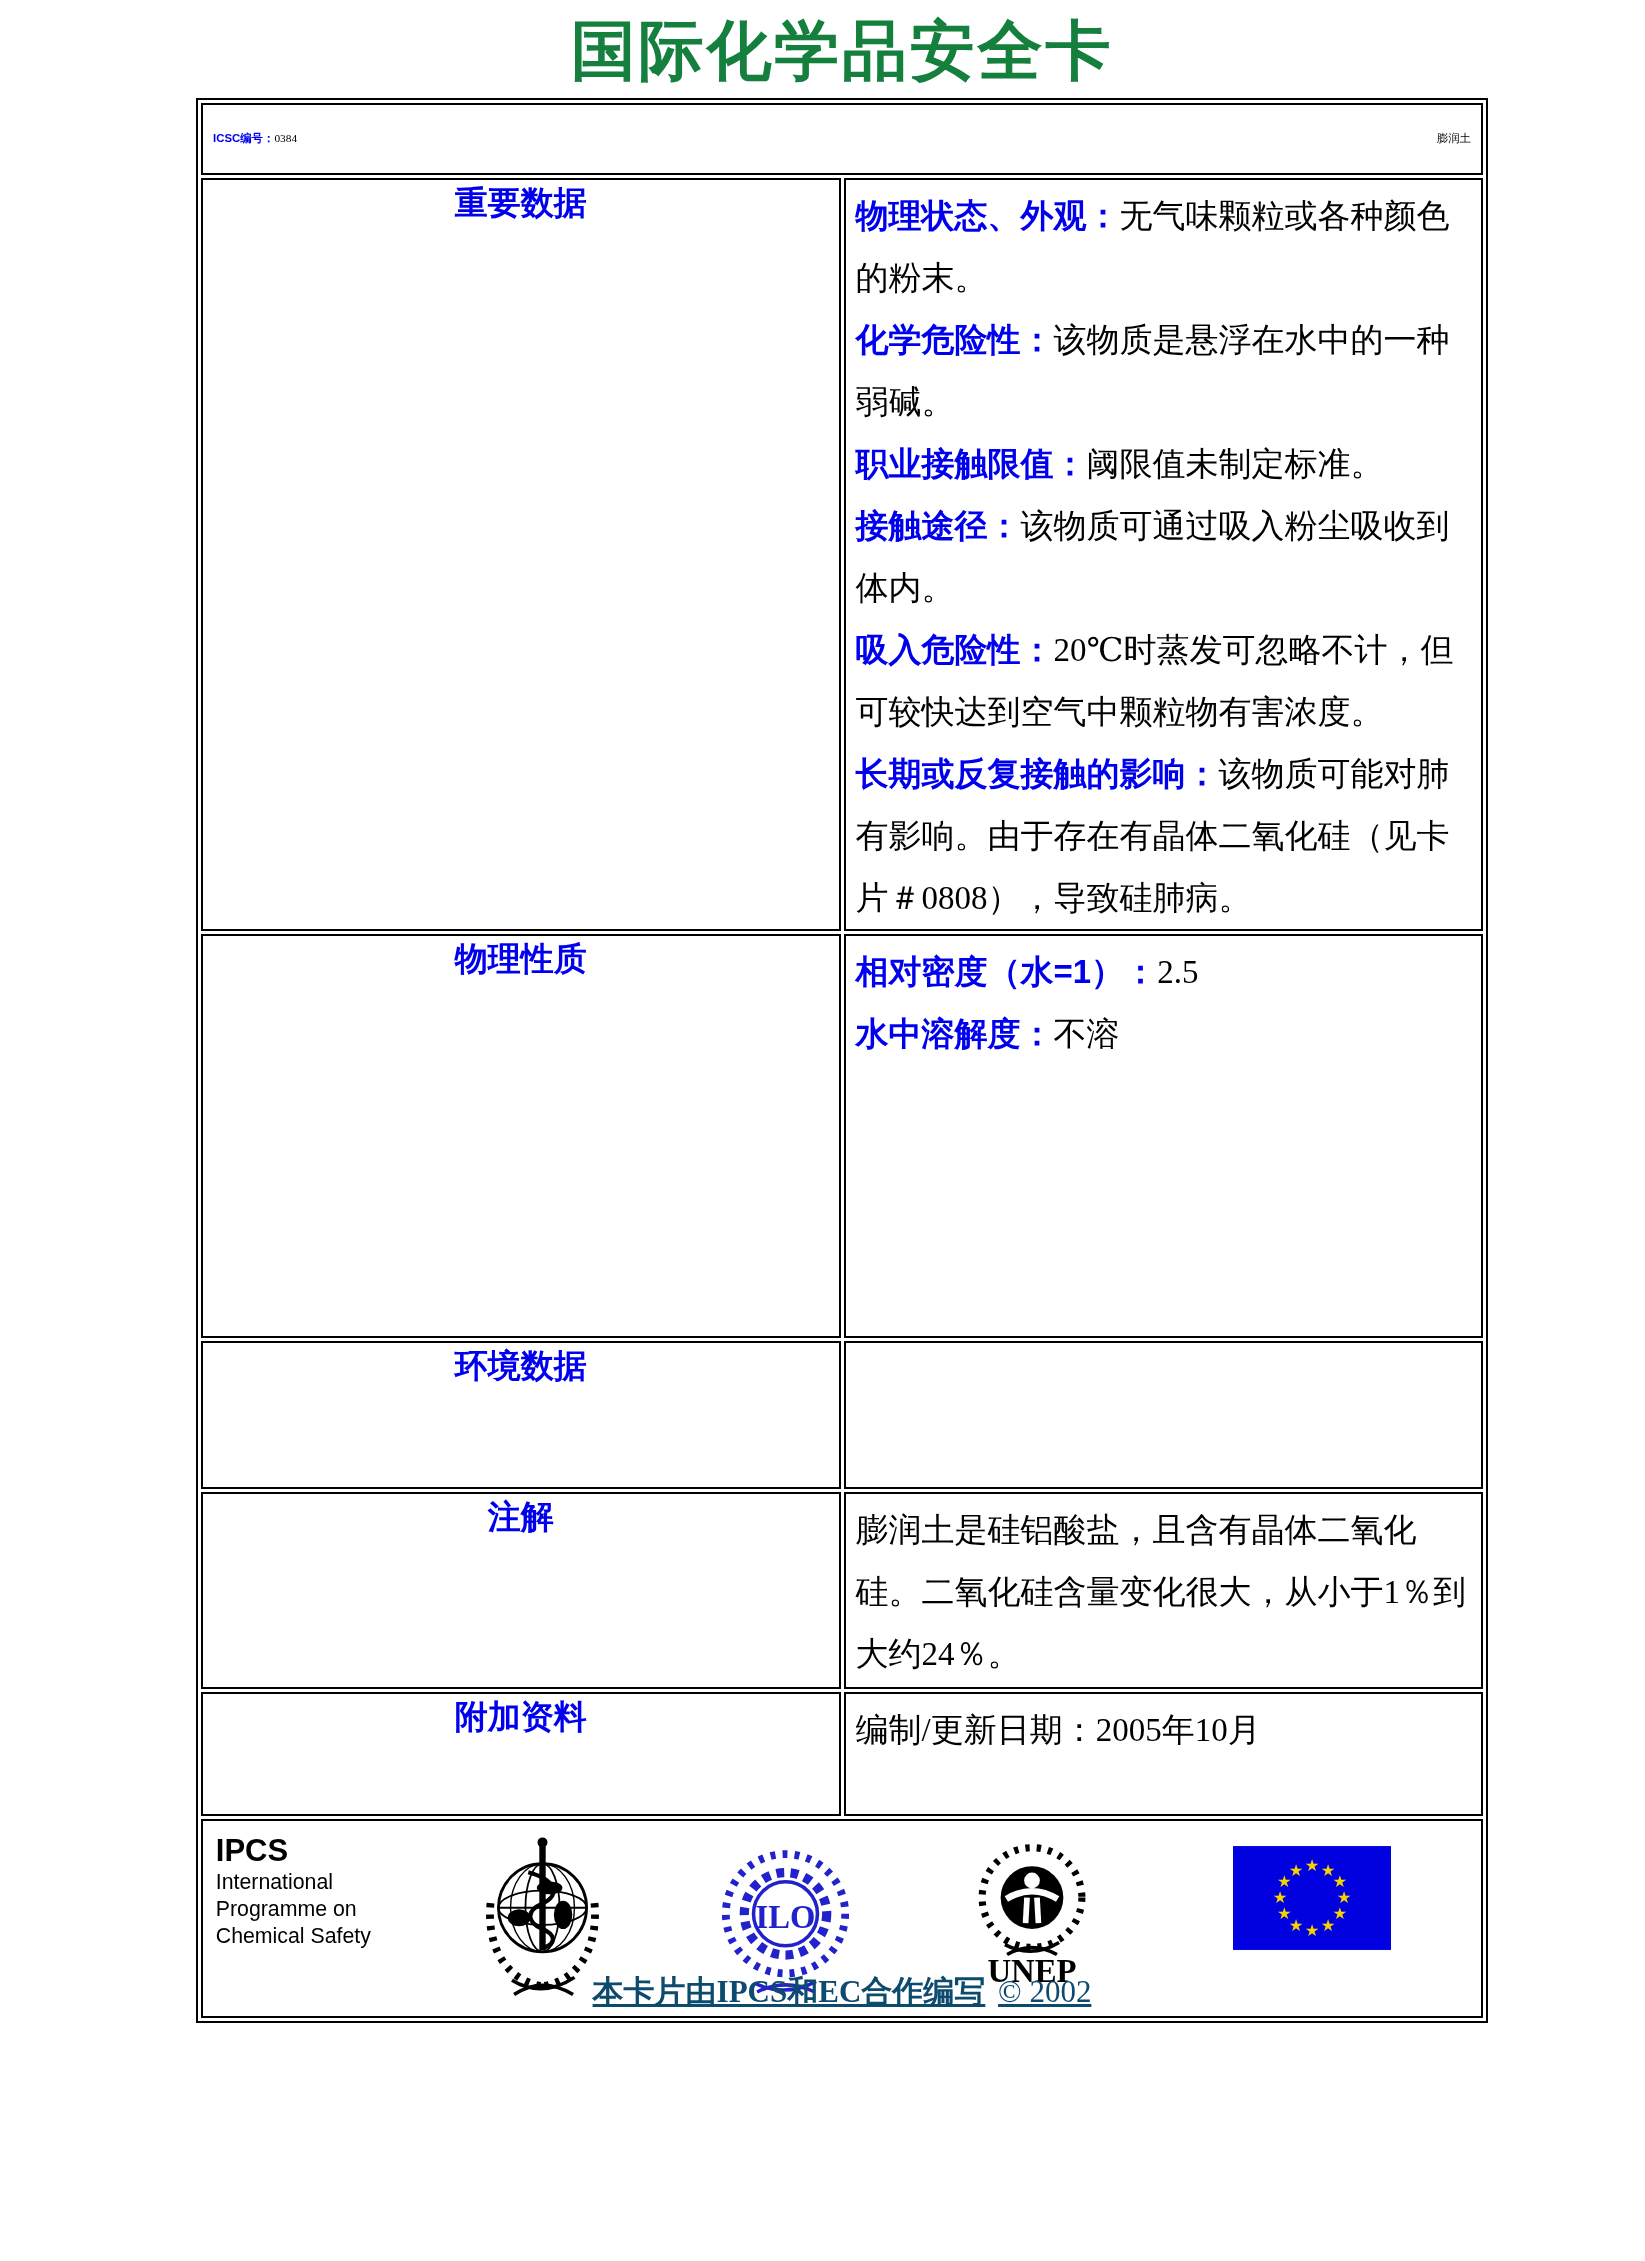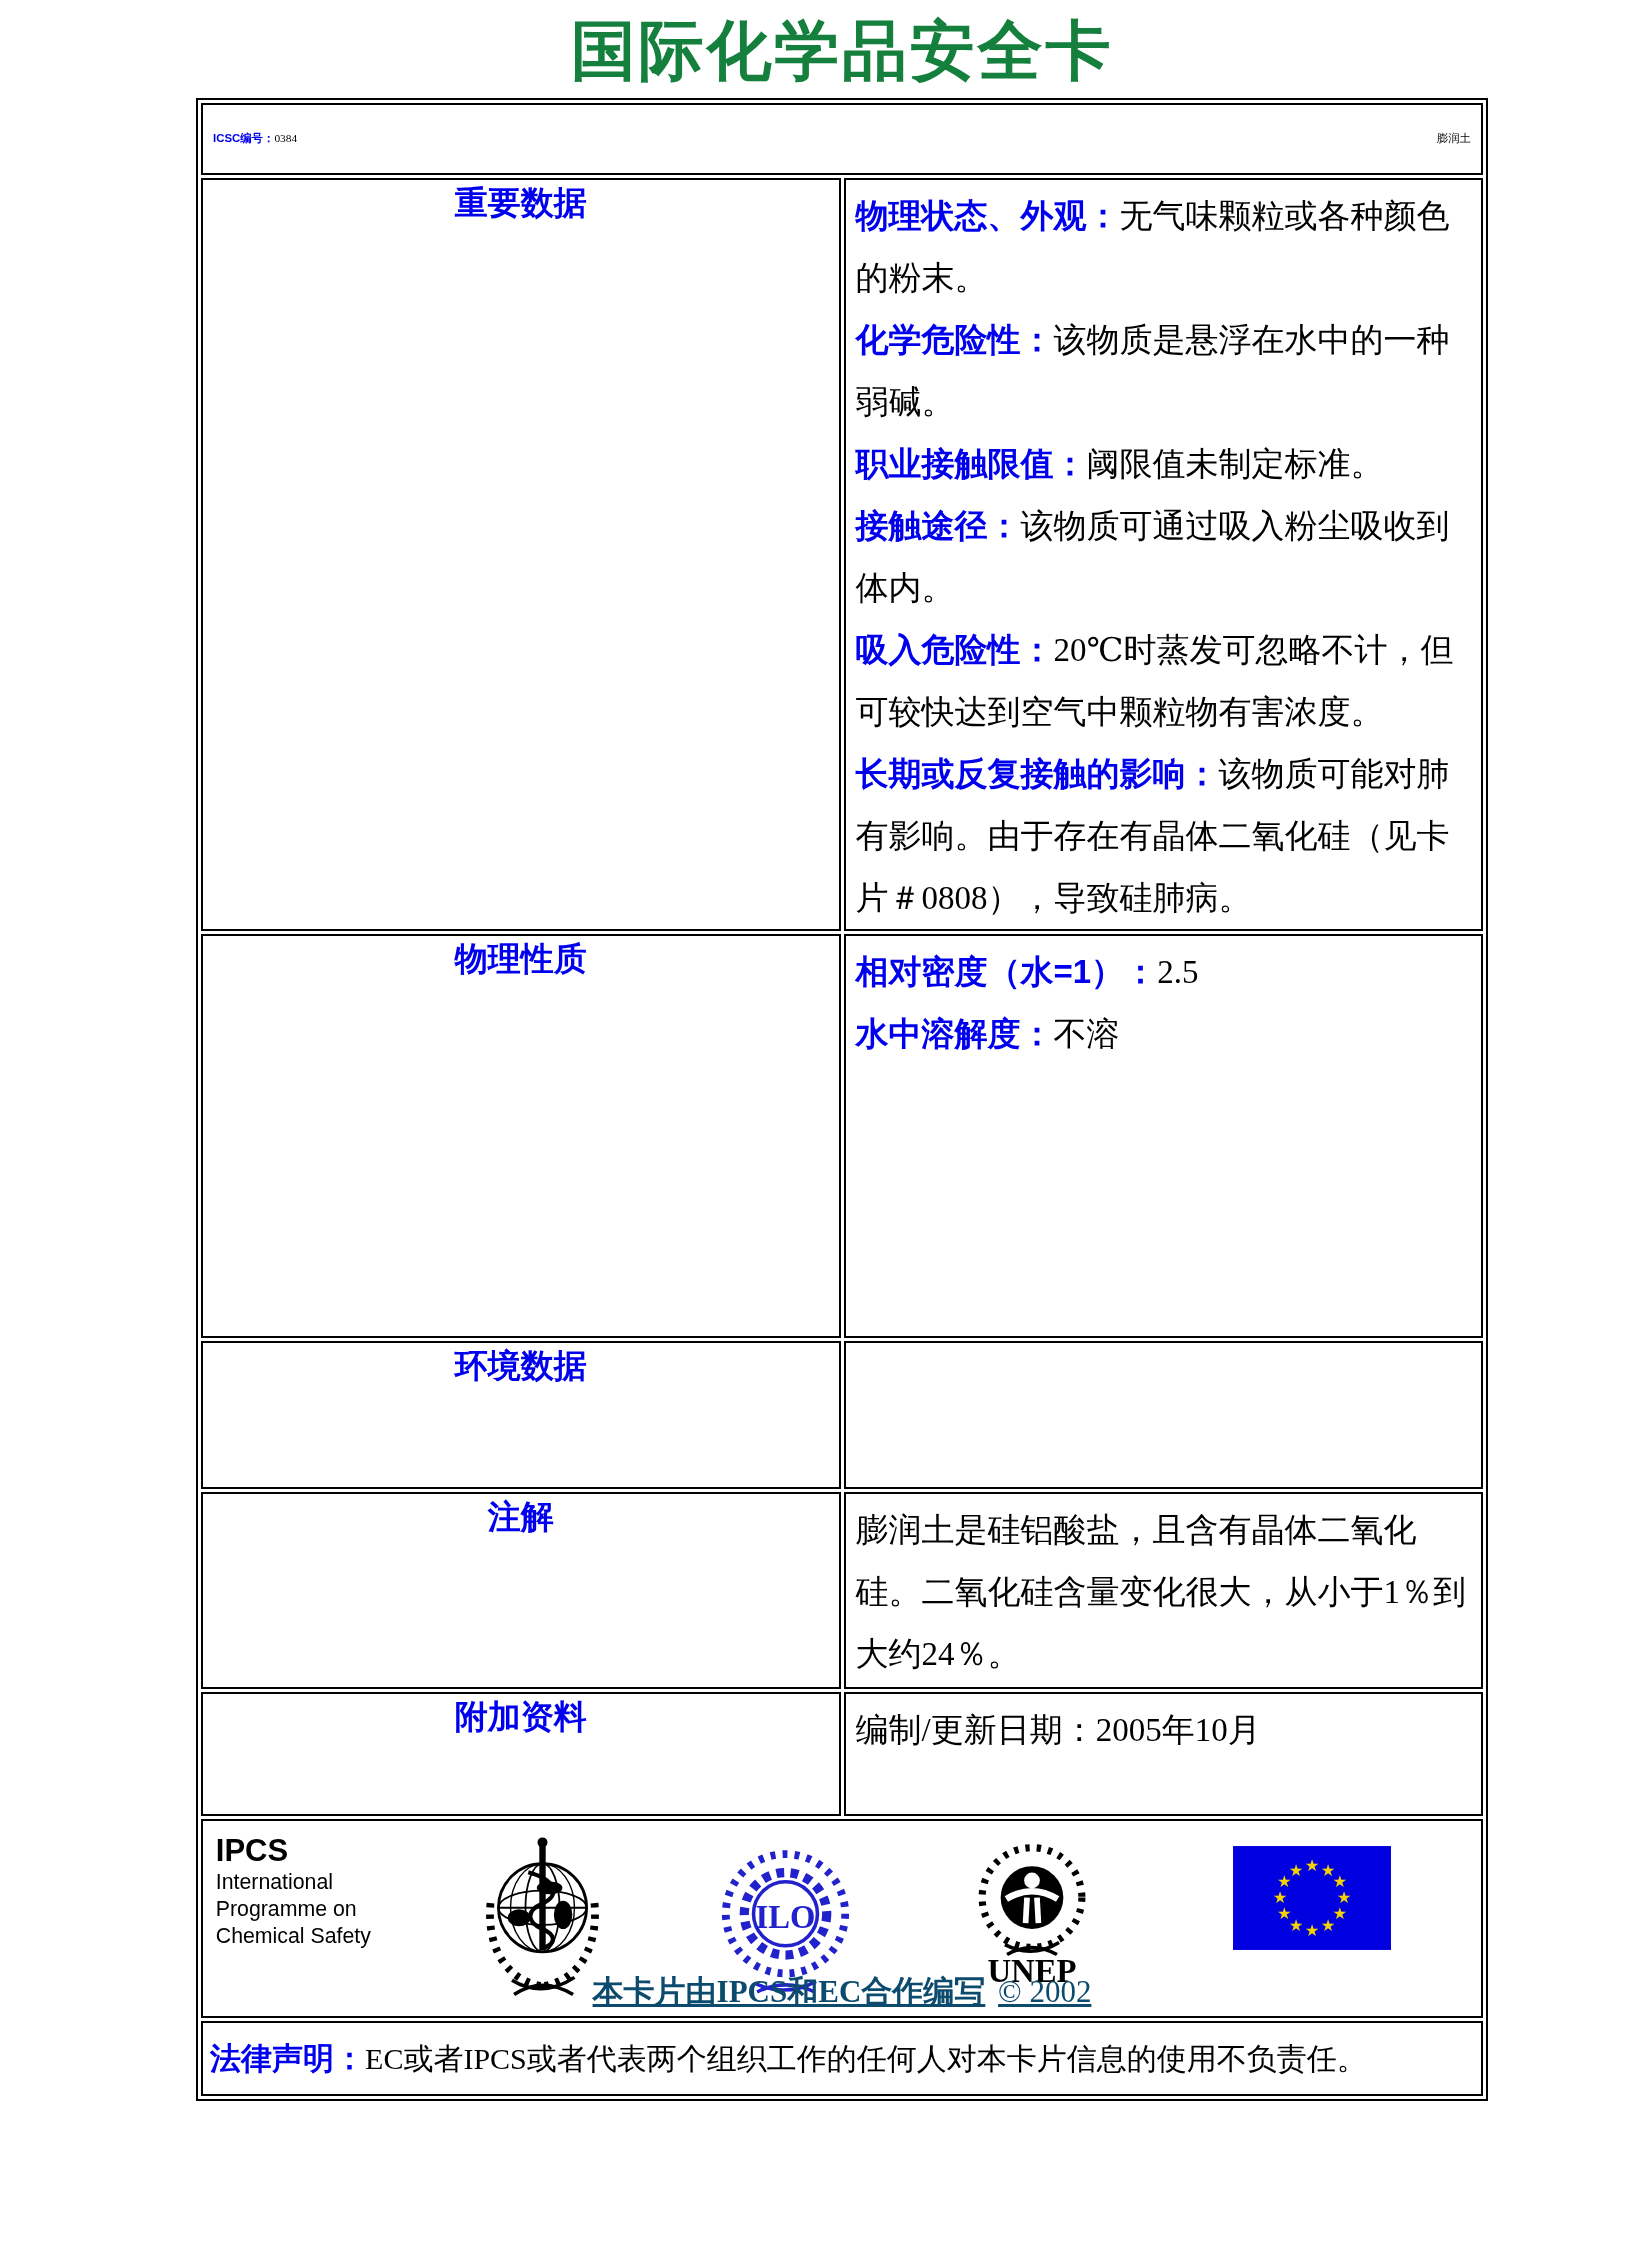--- a/index.html
+++ b/index.html
@@ -224,22 +224,17 @@
               <text x="88.5" y="34" dominant-baseline="central">★</text>
             </g>
           </svg>
 
           <div class="credit-line">
             <span class="credit-main">本卡片由IPCS和EC合作编写</span><span class="credit-copy">© 2002</span>
           </div>
         </td>
       </tr>
 
-      <tr>
-        <td class="legal-cell" colspan="2">
-          <span class="blbl">法律声明：</span><span class="btxt">EC或者IPCS或者代表两个组织工作的任何人对本卡片信息的使用不负责任。</span>
-        </td>
-      </tr>
     </tbody>
       </table>
   </div>
 </div>
 
 
 </body></html>

